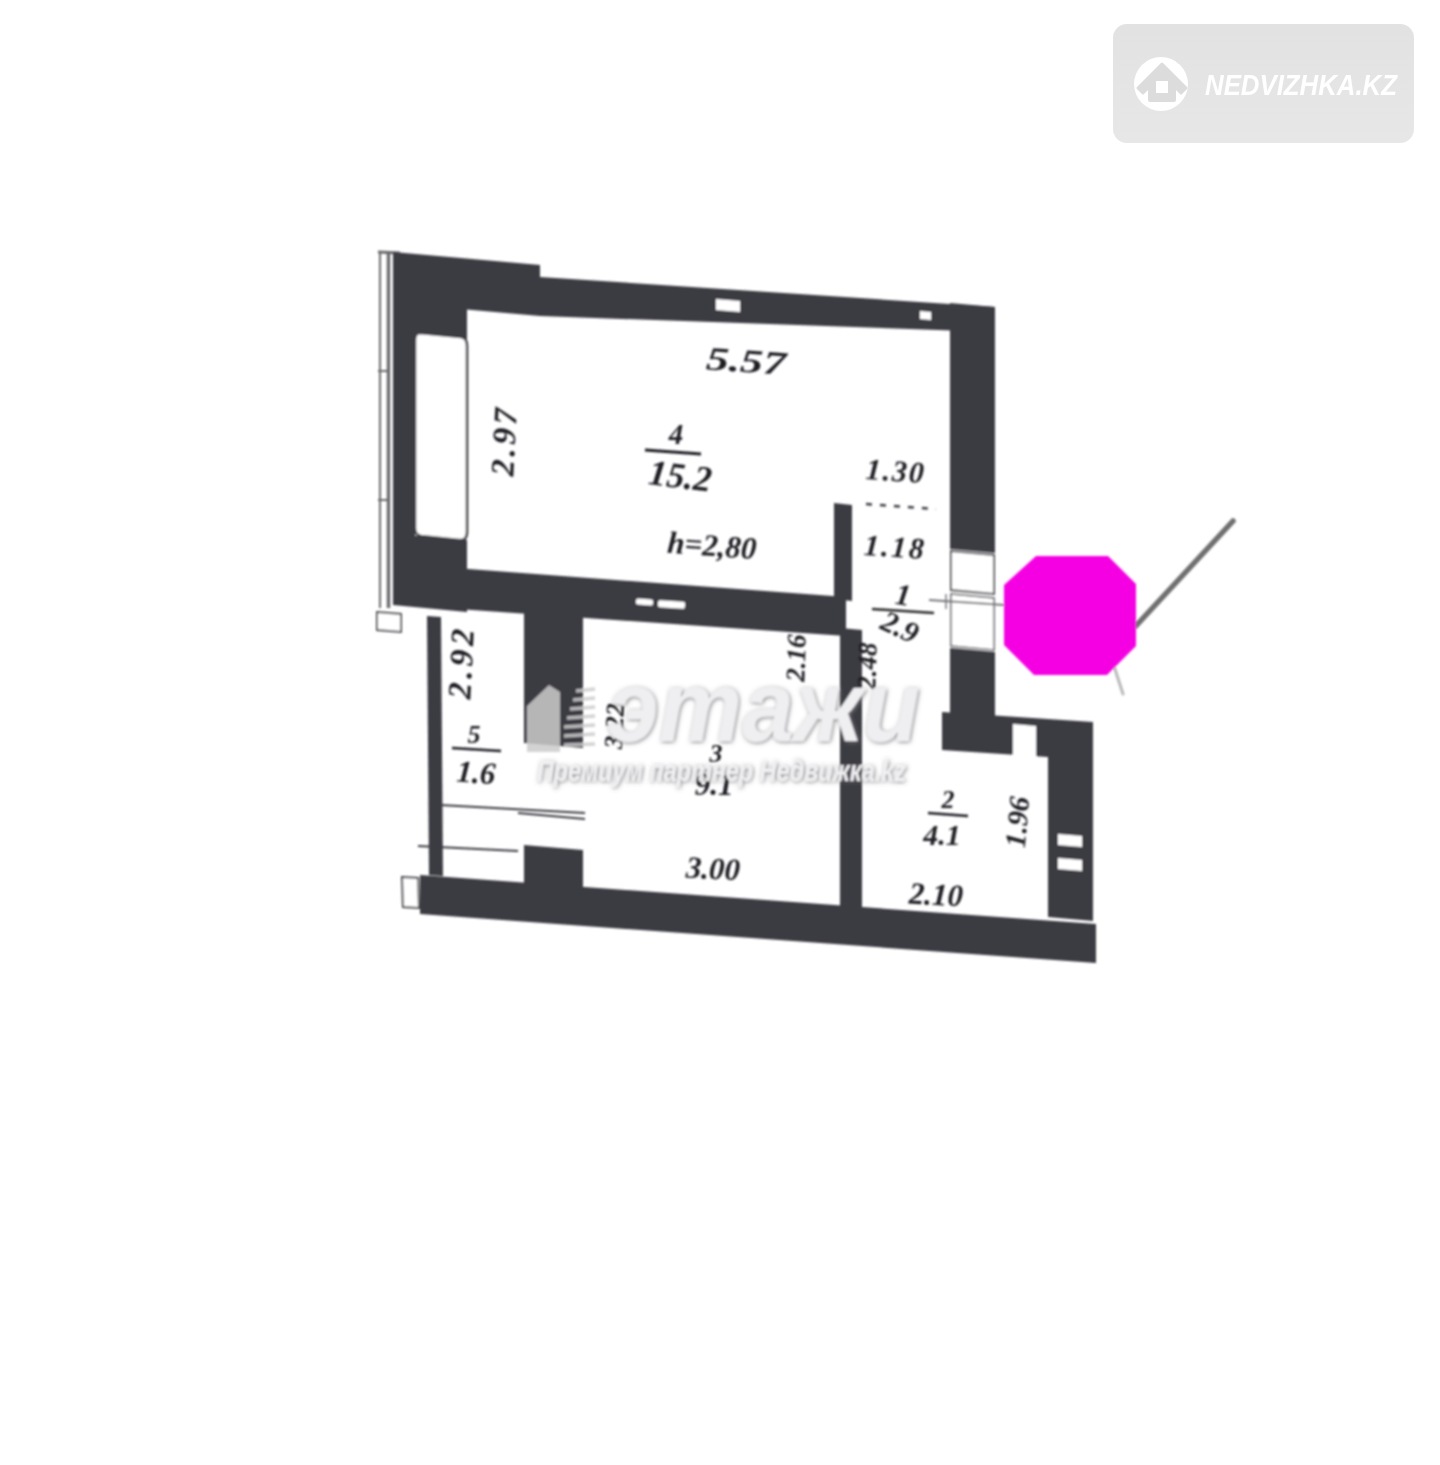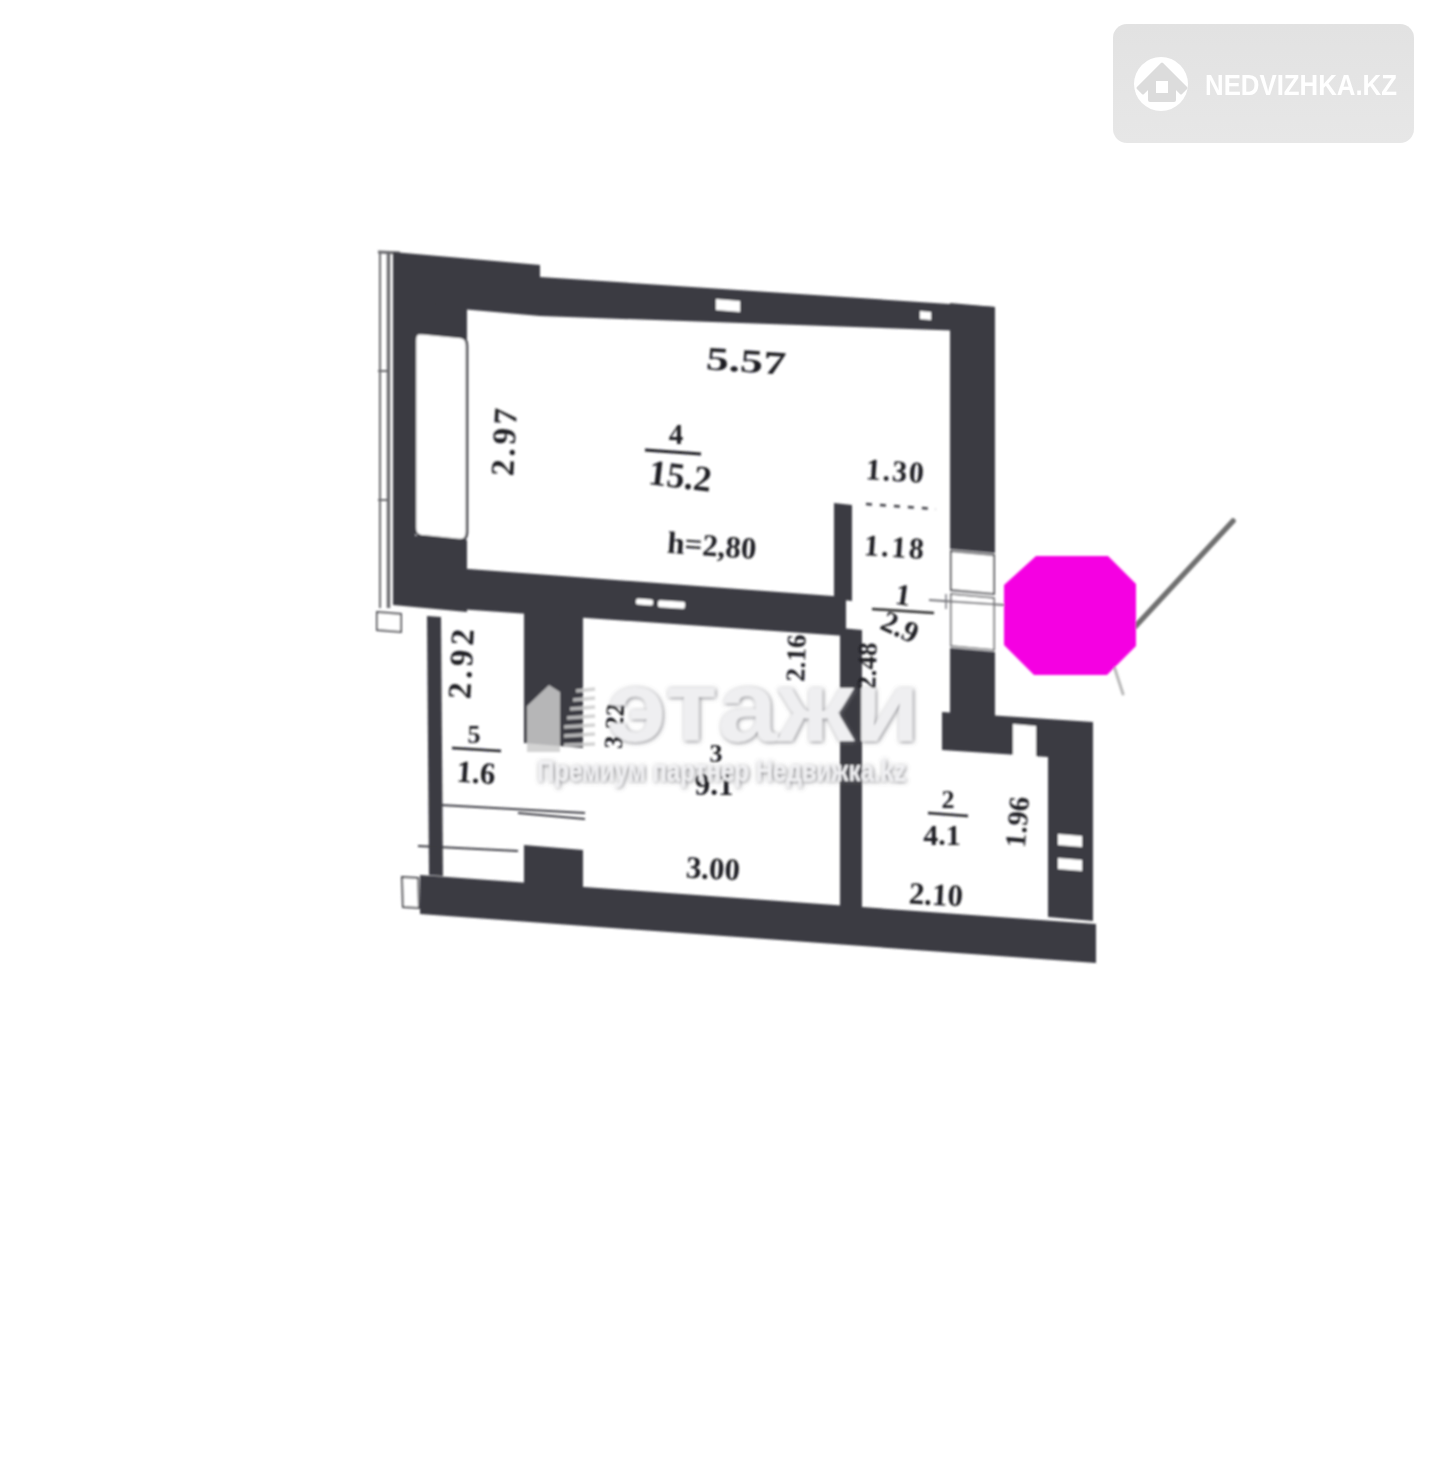--- a/index.html
+++ b/index.html
@@ -1,17 +1,17 @@
 <!DOCTYPE html>
 <html><head>
 <meta charset="utf-8">
 <style>
   html,body{margin:0;padding:0;background:#ffffff;}
   #page{position:relative;width:1440px;height:1465px;background:#ffffff;overflow:hidden;
-        font-family:"Liberation Sans", sans-serif;}
+        font-family:"Liberation Sans", sans-serif;font-style:italic;}
 </style>
 </head>
 <body>
 <div id="page">
 <svg width="1440" height="1465" viewBox="0 0 1440 1465">
   <defs>
     <linearGradient id="cardg" x1="0" y1="0" x2="0" y2="1">
       <stop offset="0" stop-color="#e2e2e2"></stop>
       <stop offset="1" stop-color="#e7e7e7"></stop>
     </linearGradient>

